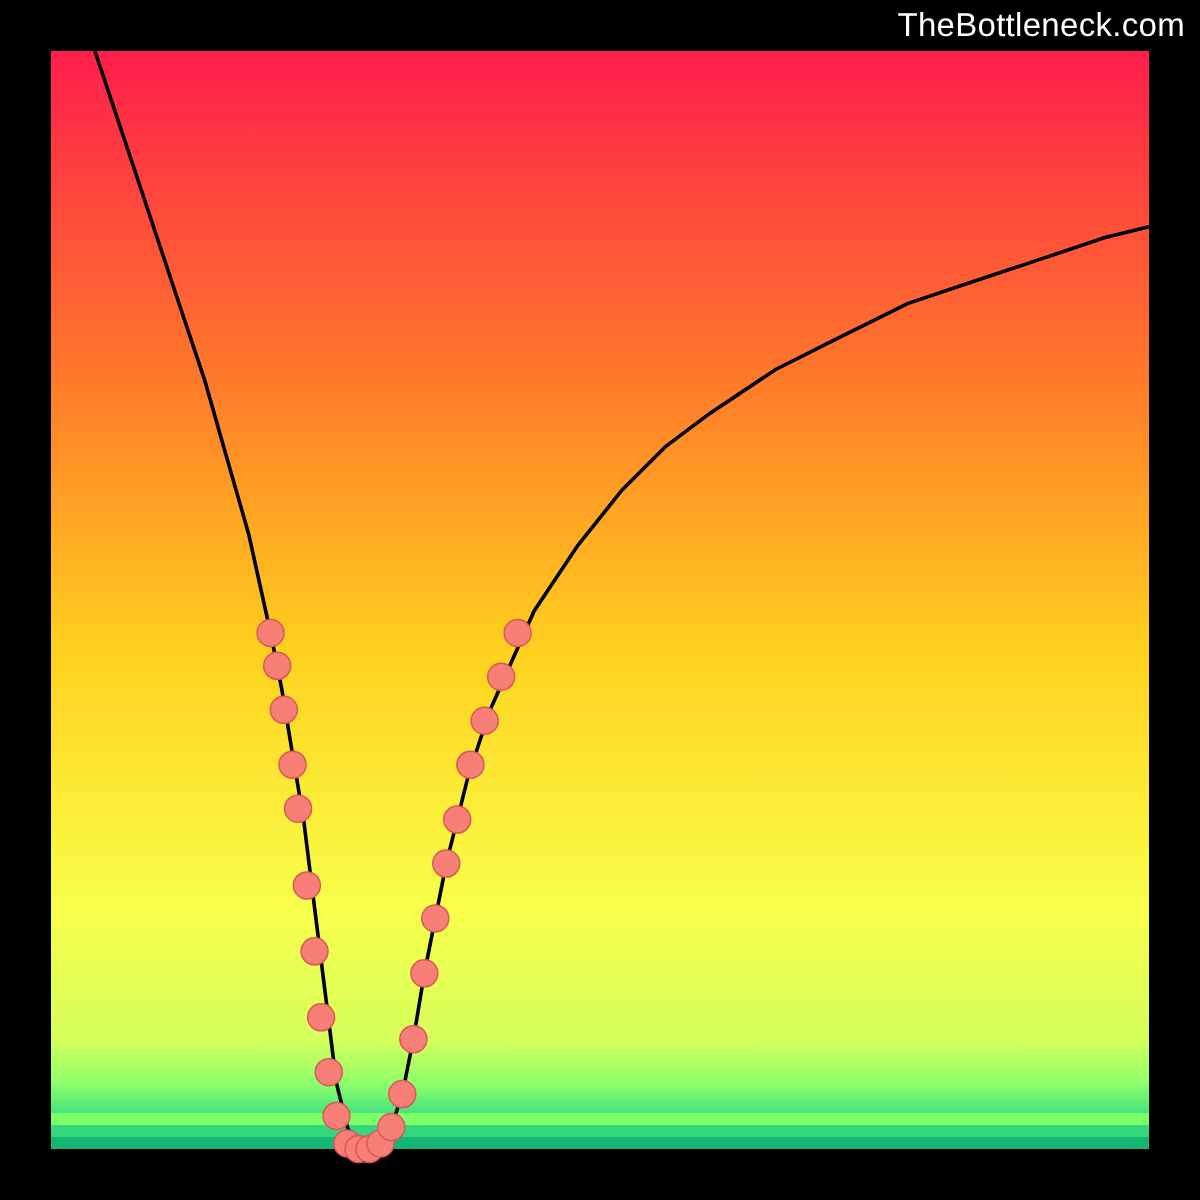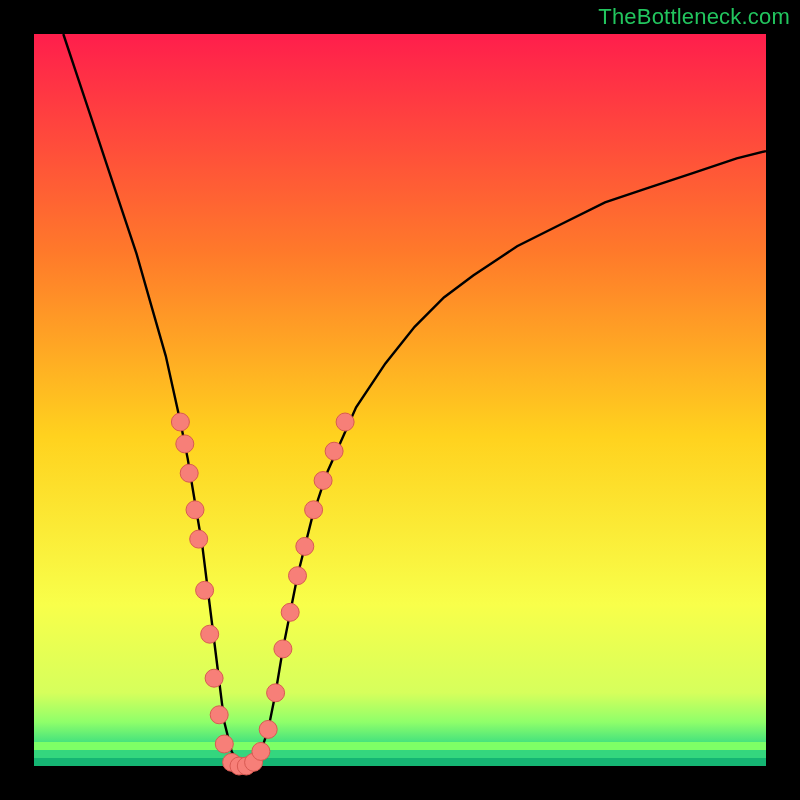--- a/index.html
+++ b/index.html
@@ -14,21 +14,21 @@
     position: relative;
     width: 800px;
     height: 800px;
   }
   .watermark {
     position: absolute;
     top: 4px;
     right: 10px;
     font-family: Arial, Helvetica, sans-serif;
     font-size: 22px;
-    color: #22c55e;
+    color: #ffffff;
     font-weight: 500;
     z-index: 10;
     letter-spacing: 0.2px;
   }
   svg {
     display: block;
   }
 </style>
 </head>
 <body>

